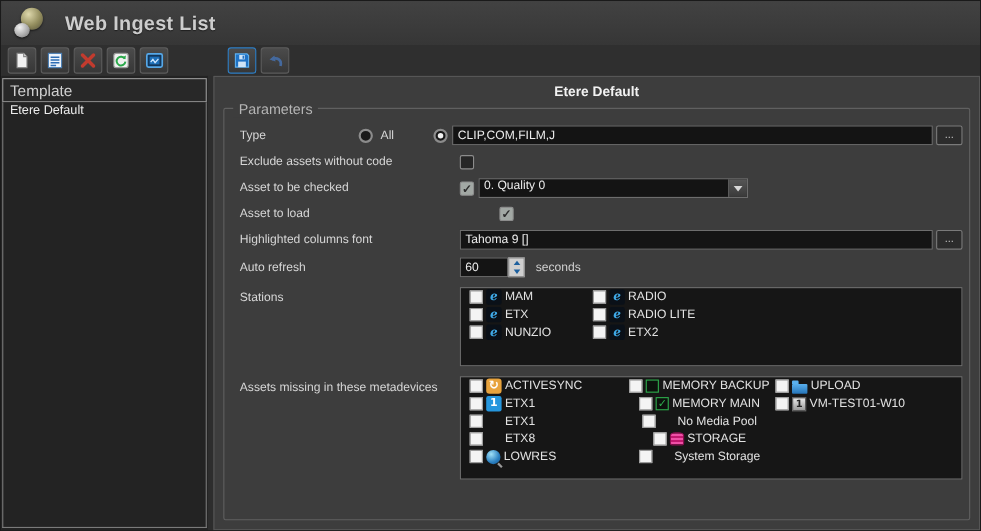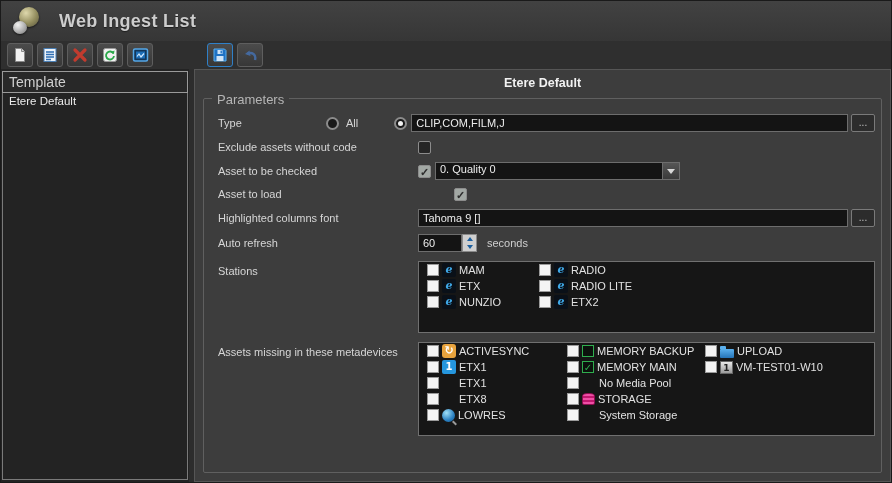--- a/index.html
+++ b/index.html
@@ -68,21 +68,21 @@
   .spin-dn::after{content:"";width:0;height:0;border-left:3px solid transparent;border-right:3px solid transparent;border-top:4px solid #1c5f9e;}
   .unit{font-size:11px;color:#cfcfcf;margin-left:10px;text-align:center;}
 
   .panel{flex:1;background:#161616;border:1px solid #707070;display:flex;padding:0 8px;align-self:stretch;}
   .panel.stations{height:72px;flex:1;}
   .panel.meta{height:94px;flex:1;}
   .pcol{display:flex;flex-direction:column;}
   .stations .pcol:nth-child(1){width:112px;}
   .stations .pcol:nth-child(2){width:112px;}
   .meta .pcol:nth-child(1){width:140px;}
-  .meta .pcol:nth-child(2){width:138px;}
+  .meta .pcol:nth-child(2){width:138px;align-items:center;}
   .citem{display:flex;align-items:center;gap:3px;height:16px;}
   .cilbl{font-size:11px;color:#e2e2e2;white-space:nowrap;}
   .wcb{width:12px;height:12px;background:#f4f4f4;border:1px solid #9a9a9a;flex:none;cursor:pointer;}
 
   
   .icon{display:inline-block;flex:none;}
   .i-none{width:14px;height:14px;}
   .i-etere{width:14px;height:14px;background:#0a1018;border-radius:2px;color:#3fa9e8;
     font:italic bold 11px/13px "DejaVu Serif",serif;text-align:center;}
   .i-etere::before{content:"e";}

